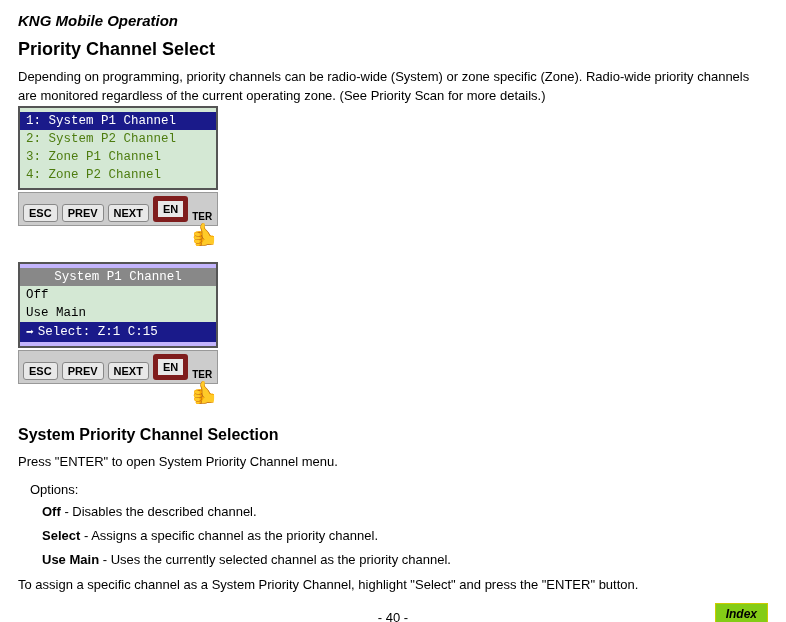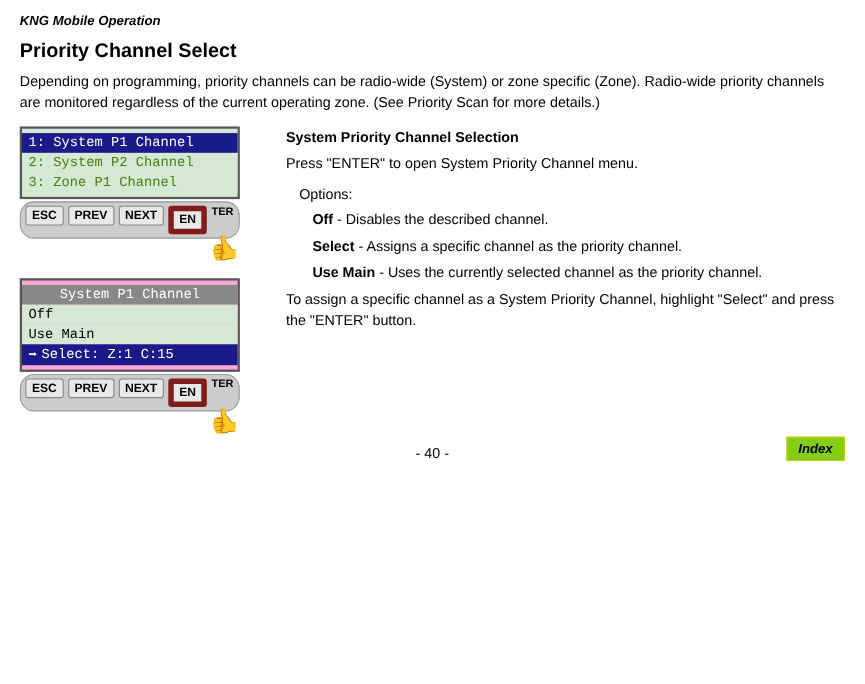--- a/index.html
+++ b/index.html
@@ -8,36 +8,36 @@
       font-size: 13px;
       background: #fff;
       width: 786px;
       min-height: 622px;
       padding: 12px 18px 12px 18px;
       color: #000;
     }
     .page-header {
       font-style: italic;
       font-weight: bold;
-      font-size: 12px;
+      font-size: 15px;
       margin-bottom: 10px;
     }
     .section-title {
       font-size: 18px;
       font-weight: bold;
       margin-bottom: 8px;
     }
     .intro-text {
       font-size: 13px;
-      margin-bottom: 12px;
       line-height: 1.45;
     }
     .content-area {
       display: flex;
-      gap: 32px;
+      gap: 17px;
+      flex-direction: column;
     }
     .left-col {
       flex: 0 0 210px;
       display: flex;
       flex-direction: column;
       gap: 14px;
     }
     .right-col {
       flex: 1;
       font-size: 13px;
@@ -63,21 +63,21 @@
     .lcd-row.selected {
       background: #1a1a8a;
       color: #fff;
     }
     .lcd-row.normal {
       background: #d4e8d4;
       color: #4d7c0f;
     }
     
     .lcd-screen2 {
-      background: #f9a8d4;
+      background: #c4b5fd;
       border: 2px solid #555;
       width: 200px;
       padding: 4px 0;
       font-family: 'Courier New', monospace;
       font-size: 12.5px;
     }
     .lcd-row2 {
       padding: 2px 6px;
       white-space: nowrap;
     }
@@ -97,28 +97,28 @@
       align-items: center;
       gap: 4px;
     }
     .arrow-indicator {
       font-size: 13px;
       color: #fff;
     }
     
     .keypad {
       display: flex;
-      align-items: flex-start;
+      align-items: flex-end;
       gap: 4px;
       margin-top: 2px;
       background: #ccc;
       border: 1px solid #999;
       padding: 3px 4px;
       width: 200px;
-      border-radius: 13px;
+      border-radius: 0;
     }
     .key-btn {
       background: #e8e8e8;
       border: 1px solid #888;
       border-radius: 3px;
       padding: 2px 5px;
       font-size: 11px;
       font-weight: bold;
       font-family: Arial, sans-serif;
     }
@@ -140,21 +140,21 @@
     }
     .hand-container {
       display: flex;
       justify-content: flex-end;
       width: 200px;
       margin-top: -4px;
     }
     
     .right-subsection-title {
       font-weight: bold;
-      font-size: 13px;
+      font-size: 16px;
       margin-bottom: 6px;
     }
     .right-para {
       margin-bottom: 8px;
       line-height: 1.45;
     }
     .options-label {
       margin-left: 12px;
       margin-bottom: 4px;
     }
@@ -213,20 +213,23 @@
       <div class="lcd-screen">
         <div class="lcd-row selected">
           <span>1: System P1 Channel</span>
         </div>
         <div class="lcd-row normal">
           <span>2: System P2 Channel</span>
         </div>
         <div class="lcd-row normal">
           <span>3: Zone P1 Channel</span>
         </div>
+        <div class="lcd-row normal">
+          <span>4: Zone P2 Channel</span>
+        </div>
       </div>
       <div class="keypad">
         <span class="key-btn">ESC</span>
         <span class="key-btn">PREV</span>
         <span class="key-btn">NEXT</span>
         <span class="key-enter">EN</span>
         <span style="font-size:10px;font-weight:bold;">TER</span>
       </div>
       <div class="hand-container">
         <span class="hand-icon">👍</span>

